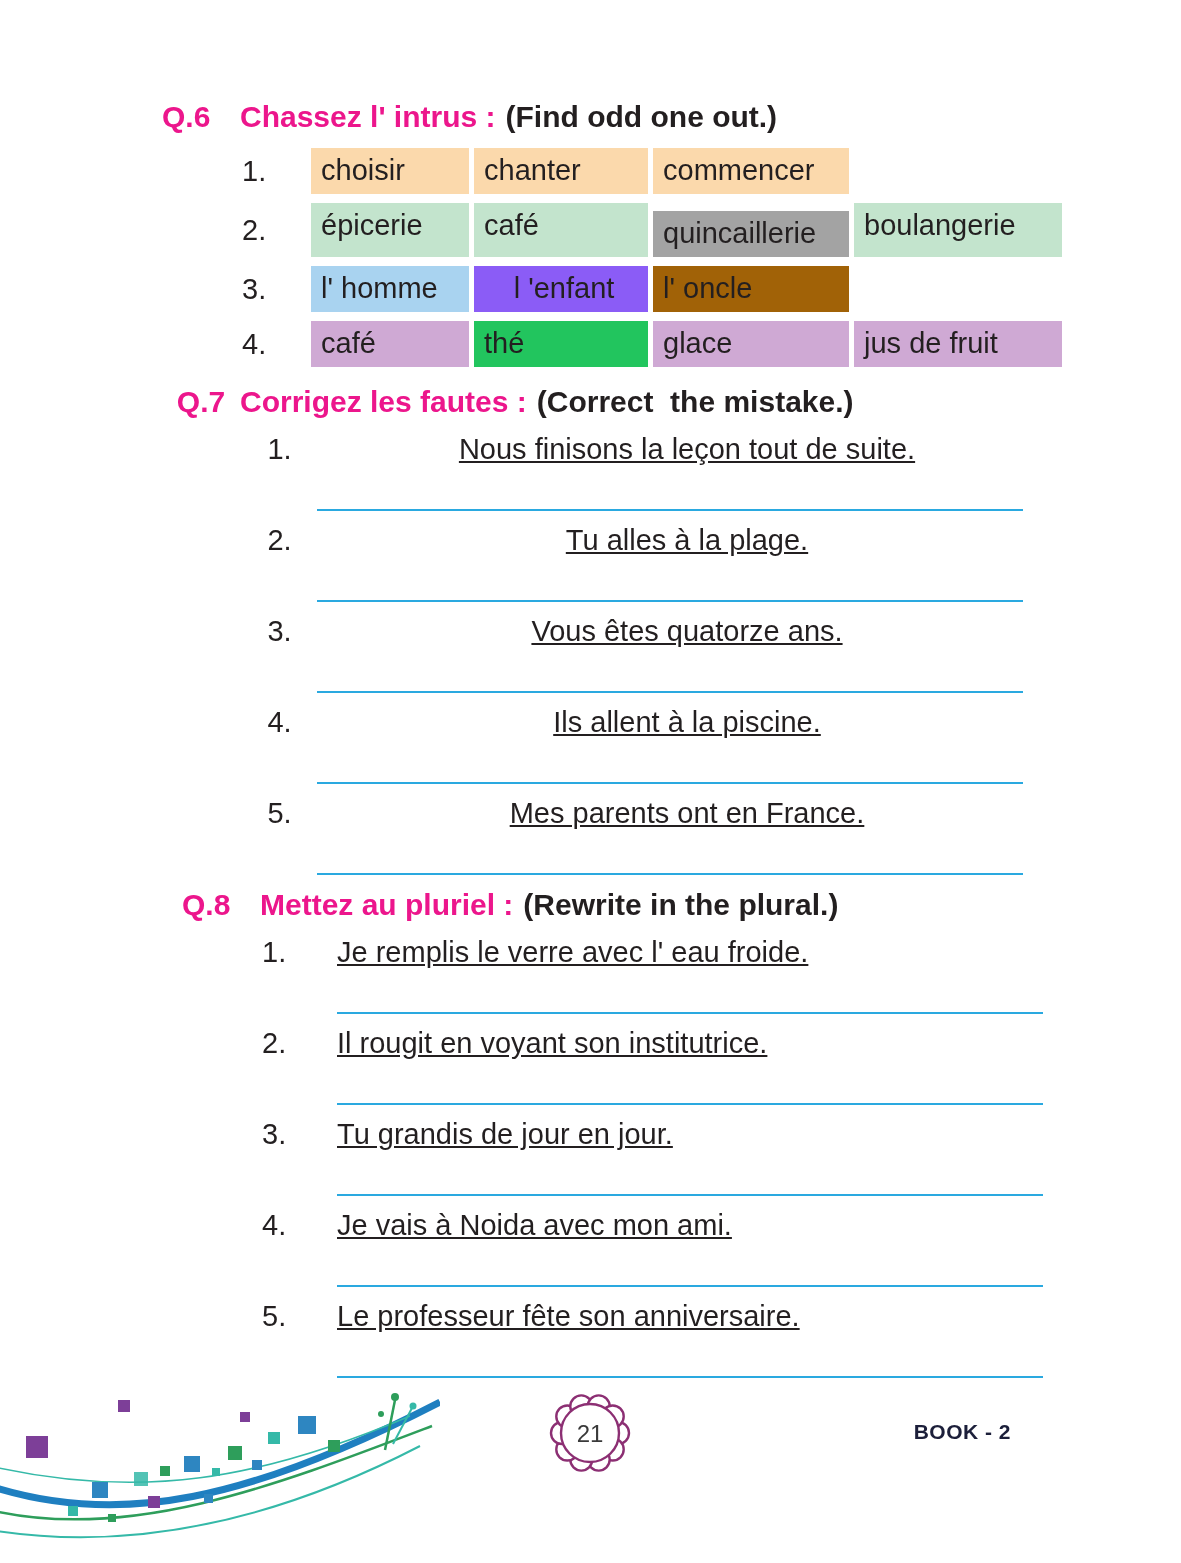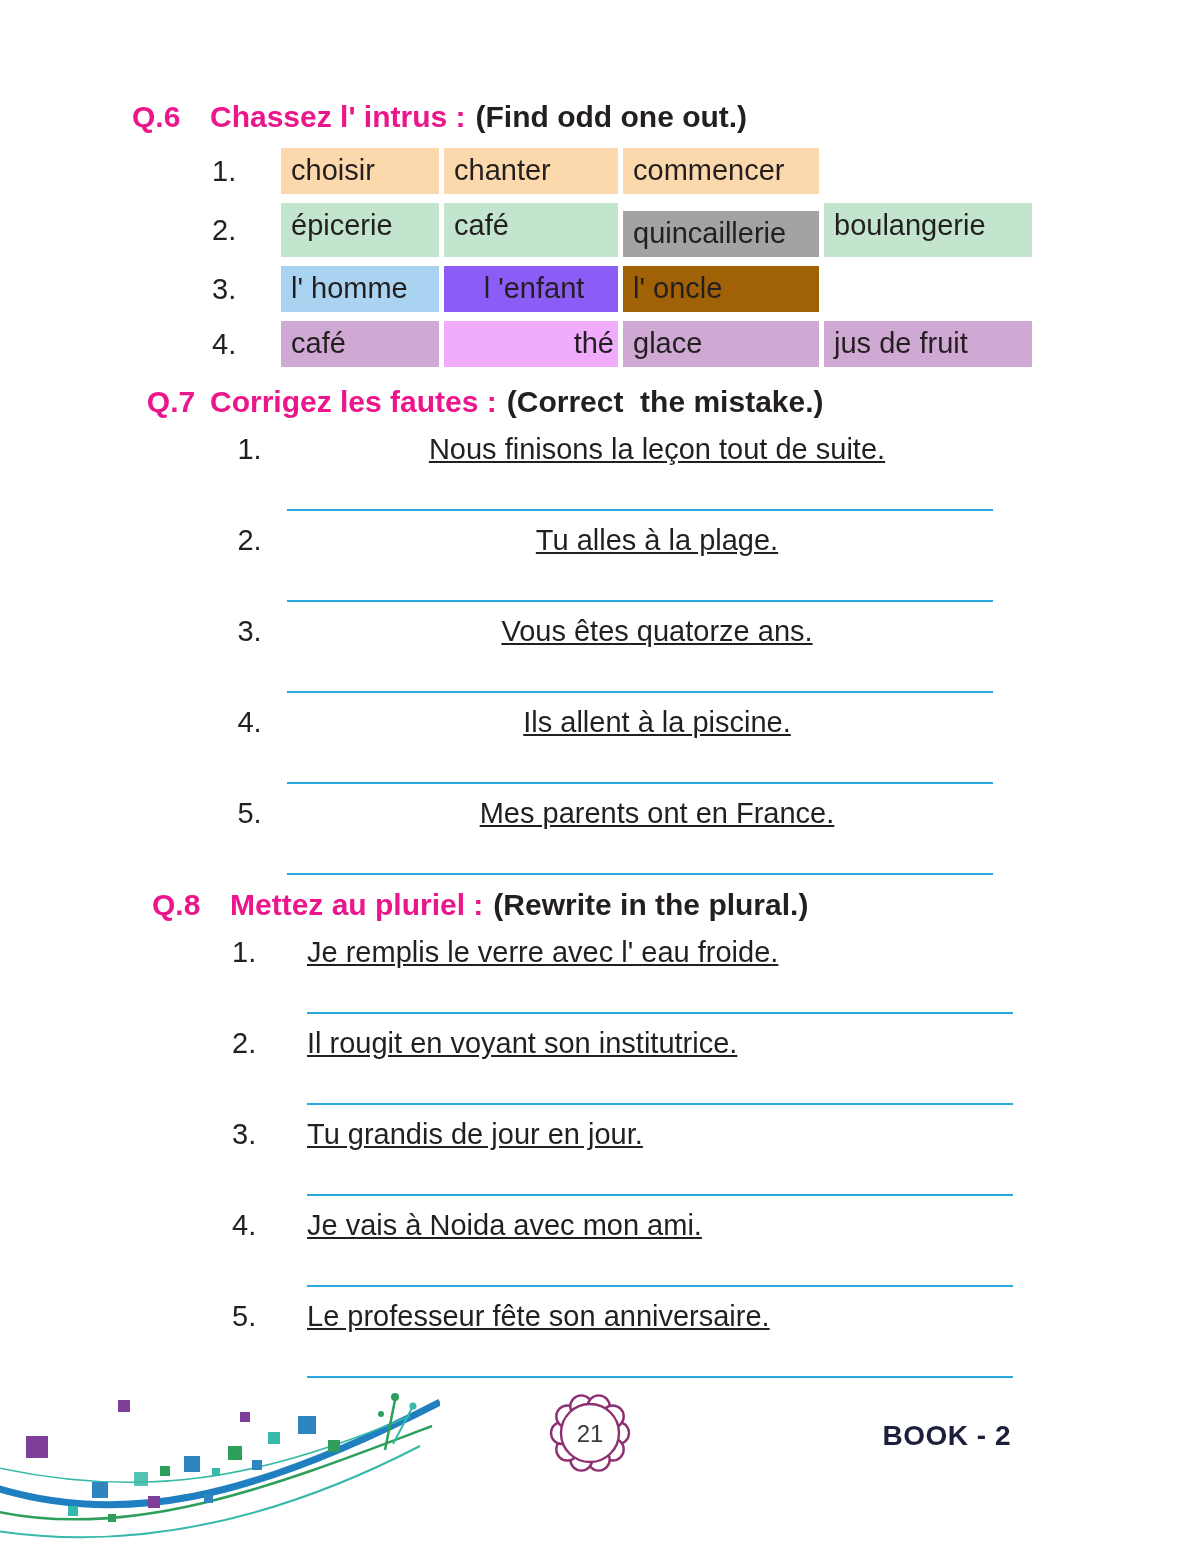--- a/index.html
+++ b/index.html
@@ -2,21 +2,21 @@
 <html><head>
 <meta charset="utf-8">
 <style>
   * { margin:0; padding:0; box-sizing:border-box; }
   html,body { background:#ffffff; }
   .page {
     position:relative; width:1181px; height:1563px; margin:0 auto;
     background:#ffffff; overflow:hidden;
     font-family:"Liberation Sans", sans-serif; color:#231f20;
   }
-  .content { position:absolute; left:132px; top:100px; width:895px; }
+  .content { position:absolute; left:162px; top:100px; width:895px; }
 
   
   .q-heading { display:flex; align-items:baseline; font-weight:bold; font-size:30px; margin-bottom:14px; }
   .q-num { color:#ec168c; flex:0 0 78px; }
   .q-fr  { color:#ec168c; white-space:pre; }
   .q-en  { color:#231f20; margin-left:10px; white-space:pre; }
 
   
   .odd-table { margin-left:80px; margin-bottom:18px; }
   .odd-row { display:grid; grid-template-columns:64px 158px 174px 196px 208px; column-gap:5px; margin-bottom:9px; font-size:29px; }
@@ -29,21 +29,21 @@
   .ex-line1 { display:flex; }
   .item-num { flex:0 0 75px; }
   .item-text { flex:1;text-decoration:underline; }
   .answer-line { margin-left:75px; width:706px; height:0; border-bottom:2px solid #2aa9e0; margin-top:43px; }
 
   .section-q7 { margin-top:4px;text-align:center; }
   .section-q8 { margin-top:8px;margin-left:20px; }
 
   
   .page-badge { position:absolute; left:549px; top:1392px; width:82px; height:82px; }
-  .book-label { position:absolute; right:170px; top:1420px; font-size:28px; font-weight:bold; color:#1c1f3a; letter-spacing:0.5px; }
+  .book-label { position:absolute; right:170px; top:1420px; font-size:21px; font-weight:bold; color:#1c1f3a; letter-spacing:0.5px; }
   .swoosh { position:absolute; left:0; top:1388px; }
 </style>
 </head>
 <body>
 
 <div class="page">
   <div class="content">
 
     <section>
       <div class="q-heading">
@@ -67,21 +67,21 @@
         </div>
         <div class="odd-row">
           <span class="row-num">3.</span>
           <span class="odd-cell" style="background-color: rgb(169, 211, 240);">l' homme</span>
           <span class="odd-cell" style="background-color: #8b5cf6; text-align: center;">l 'enfant</span>
           <span class="odd-cell" style="background-color: #a16207;">l' oncle</span>
         </div>
         <div class="odd-row">
           <span class="row-num">4.</span>
           <span class="odd-cell" style="background-color: rgb(207, 169, 212);">café</span>
-          <span class="odd-cell" style="background-color: #f0abfc; text-align: right;">thé</span>
+          <span class="odd-cell" style="background-color: #22c55e;">thé</span>
           <span class="odd-cell" style="background-color: rgb(207, 169, 212);">glace</span>
           <span class="odd-cell" style="background-color: rgb(207, 169, 212);">jus de fruit</span>
         </div>
       </div>
     </section>
 
     <section class="section-q7">
       <div class="q-heading">
         <span class="q-num">Q.7</span>
         <span class="q-fr">Corrigez les fautes :</span>

